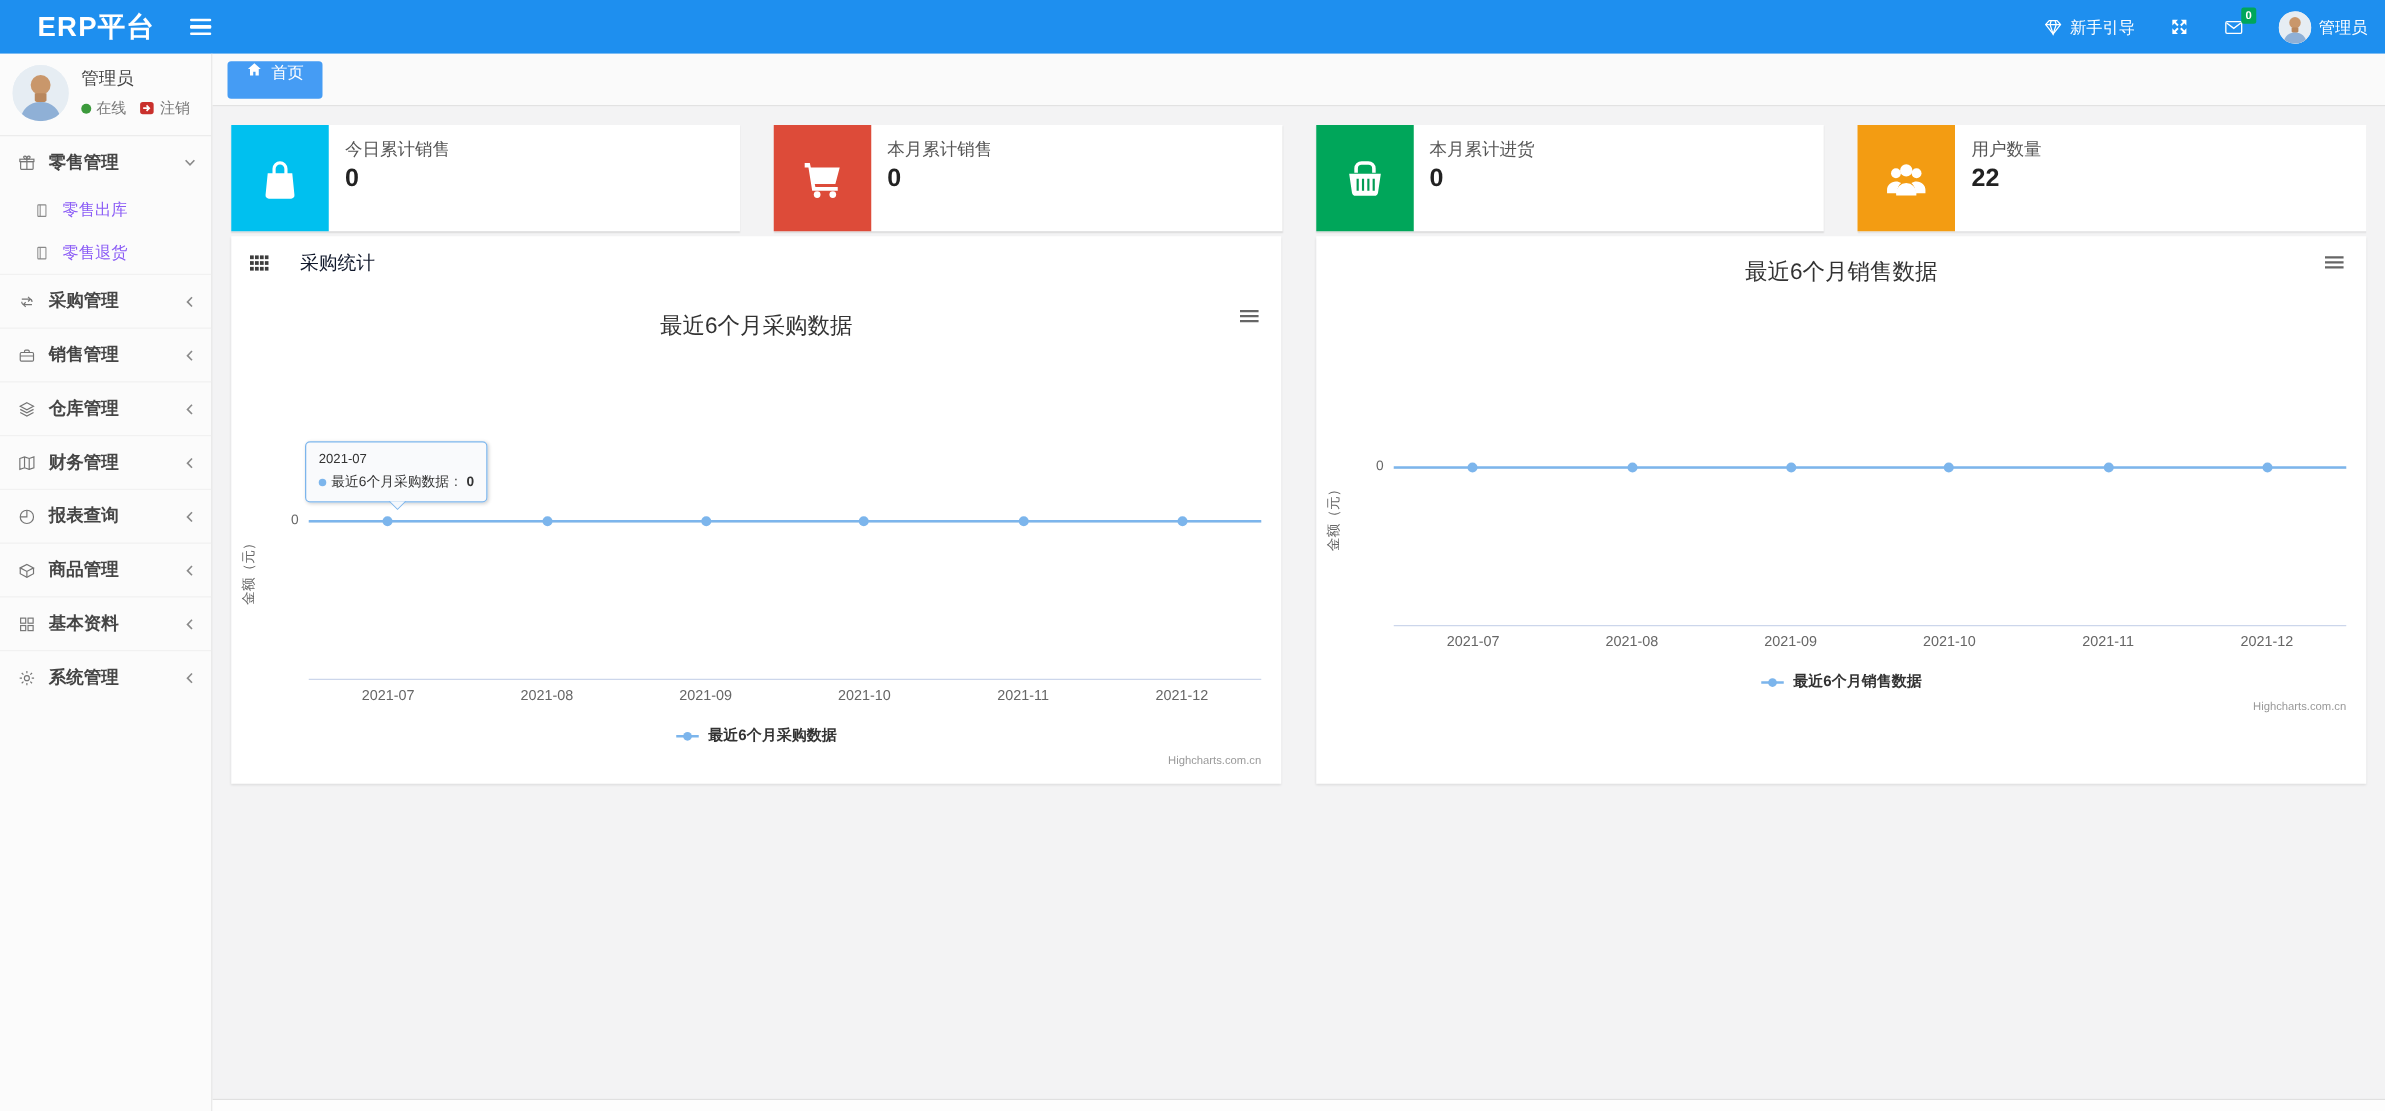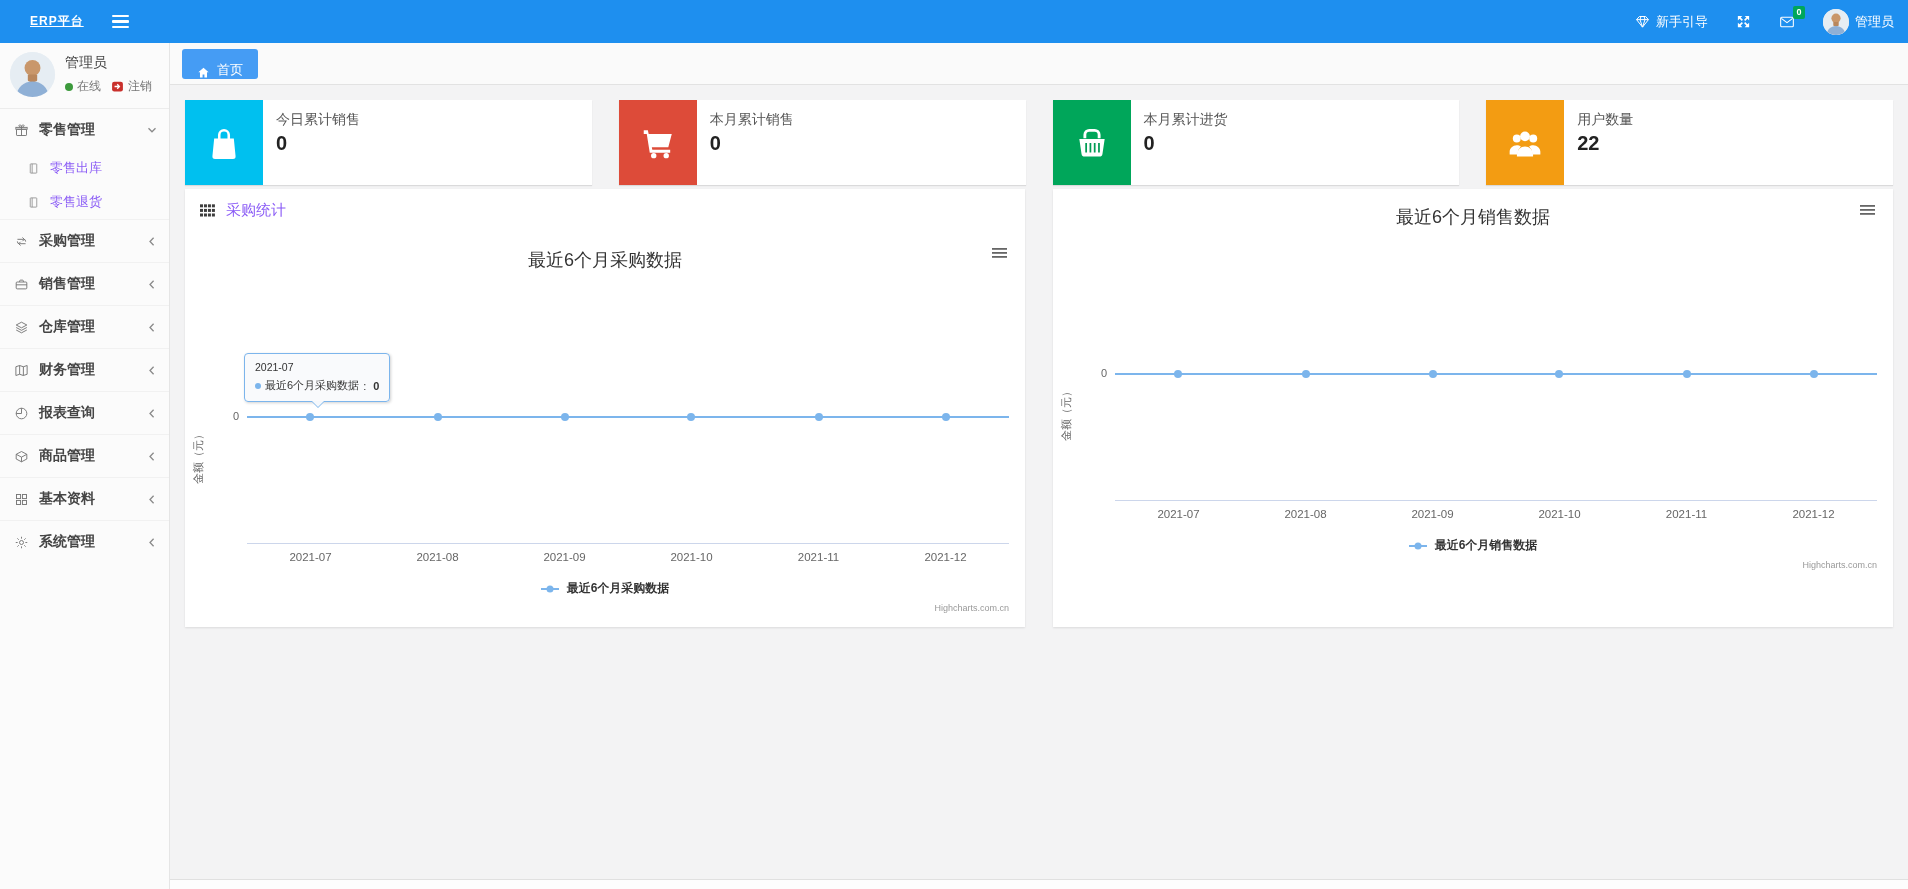--- a/index.html
+++ b/index.html
@@ -1,21 +1,21 @@
 <!DOCTYPE html>
 <html><head>
 <meta charset="utf-8">
 <style>
   * { box-sizing: border-box; margin: 0; padding: 0; }
   html,body { width:100%; height:100%; }
   body { font-family:"Liberation Sans","DejaVu Sans",sans-serif; background:#f3f3f4; overflow:hidden; }
 
   
   .navbar { height:43px; display:flex; align-items:center; color:#fff; }
-  .brand { font-size:12px; font-weight:bold; padding:0 18px 0 30px; letter-spacing:1px;text-decoration:underline; }
+  .brand { font-size:22px; font-weight:bold; padding:0 18px 0 30px; letter-spacing:1px; }
   .nav-toggle { padding:6px 10px; cursor:pointer; display:flex; flex-direction:column; gap:3px; }
   .nav-toggle i { display:block; width:17px; height:2.5px; background:#fff; border-radius:1px; }
   .nav-right { margin-left:auto; display:flex; align-items:flex-end; height:100%; }
   .nav-item { display:flex; align-items:center; gap:6px; padding:0 14px; height:100%; font-size:13px; color:#fff; cursor:pointer; position:relative; }
   .nav-avatar { width:26px; height:26px; border-radius:50%; overflow:hidden; background:#e8eef4; }
   .badge { position:absolute; top:6px; right:4px; font-size:9px; line-height:1; padding:2px 3.5px; border-radius:2px; color:#fff; font-weight:bold; }
 
   
   .wrapper { display:flex; height:calc(100vh - 43px); }
   .sidebar { width:170px; background:#fbfbfb; border-right:1px solid #e5e5e5; flex-shrink:0; overflow:hidden; }
@@ -31,34 +31,34 @@
   .menu { list-style:none; }
   .menu-item { display:flex; align-items:center; gap:9px; padding:12px 12px; font-size:14px; font-weight:bold; color:#454545; border-top:1px solid #f1f1f1; cursor:pointer; }
   .menu-item:first-child { border-top:1px solid #ececec;text-align:center; }
   .mi-icon { width:18px; display:flex; justify-content:center; color:#757575; }
   .mi-chevron { margin-left:auto; display:flex; }
   .submenu { list-style:none; }
   .submenu li { display:flex; align-items:center; gap:8px; padding:8px 12px 8px 24px; font-size:13px; color:#8b5cf6; cursor:pointer; }
 
   
   .tabs-bar { height:42px; background:#fafafa; border-bottom:1px solid #e2e2e2; display:flex; align-items:center; padding:0 12px; flex-shrink:0; }
-  .tab-home { height:30px; display:inline-flex; align-items:flex-end; gap:7px; padding:0 15px; color:#fff; font-size:13px; border-radius:3px; cursor:pointer; }
+  .tab-home { height:30px; display:inline-flex; align-items:flex-start; gap:7px; padding:0 15px; color:#fff; font-size:13px; border-radius:3px; cursor:pointer; }
 
   
   .content { padding:15px 15px 0 15px; flex:1; overflow:hidden; }
   .stat-row { display:flex; gap:27px; margin-bottom:4px; }
   .stat-card { flex:1; height:85px; background:#fff; display:flex; box-shadow:0 1px 1px rgba(0,0,0,.1); cursor:pointer; }
   .stat-icon { width:78px; flex-shrink:0; display:flex; align-items:center; justify-content:center; }
   .stat-body { padding:11px 13px; min-width:0; }
   .stat-label { font-size:14px; color:#555; white-space:nowrap; }
   .stat-value { font-size:20px; font-weight:bold; color:#222; margin-top:3px; }
 
   .charts-row { display:flex; gap:28px; }
   .panel { flex:1; background:#fff; box-shadow:0 1px 2px rgba(0,0,0,.1); min-width:0; }
-  .panel-header { height:43px; display:flex; align-items:center; gap:11px; padding:0 15px; font-size:15px; color:#8b5cf6; }
+  .panel-header { height:43px; display:flex; align-items:center; gap:25px; padding:0 15px; font-size:15px; color:#0f172a; }
 
   
   .chart { position:relative; height:395px; }
   .chart-title { position:absolute; top:16px; left:0; right:0; text-align:center; font-size:18px; color:#333; }
   .chart-menu { position:absolute; top:15px; right:18px; cursor:pointer; }
   .plot { position:absolute; left:62px; right:16px; top:0; bottom:0; }
   .grid-zero { position:absolute; left:0; right:0; top:185px; height:1px; background:#e6e6e6; }
   .series-line { position:absolute; left:0; right:0; top:184px; height:2px; }
   .marker { position:absolute; top:181px; width:8px; height:8px; border-radius:50%; transform:translateX(-50%); }
   .x-axis-line { position:absolute; left:0; right:0; top:311px; height:1px; background:#ccd6eb; }

